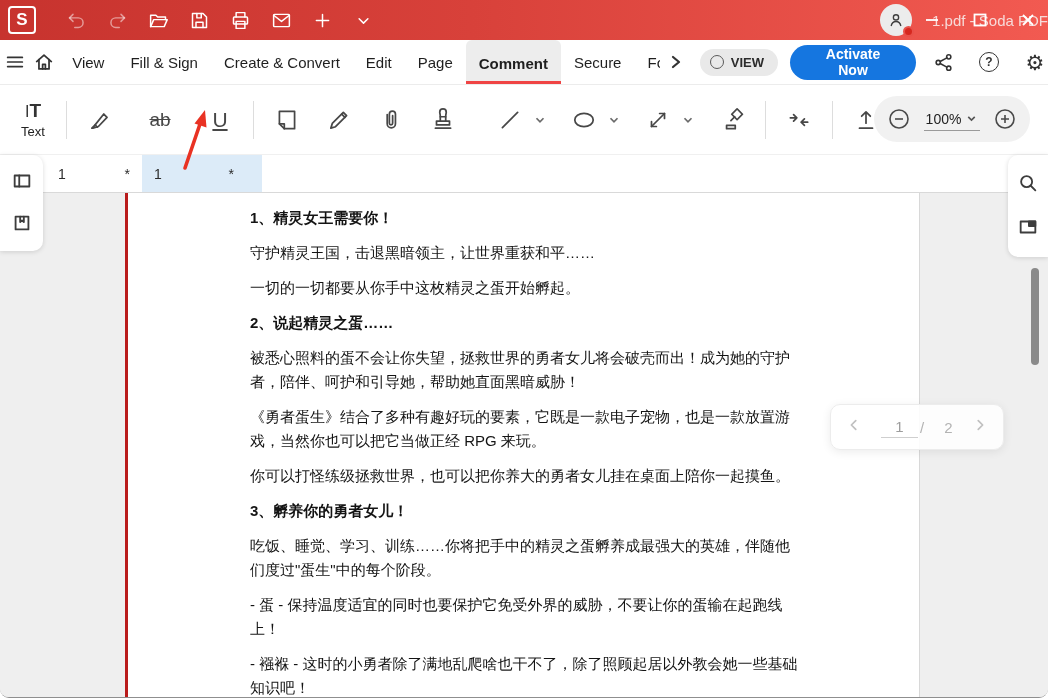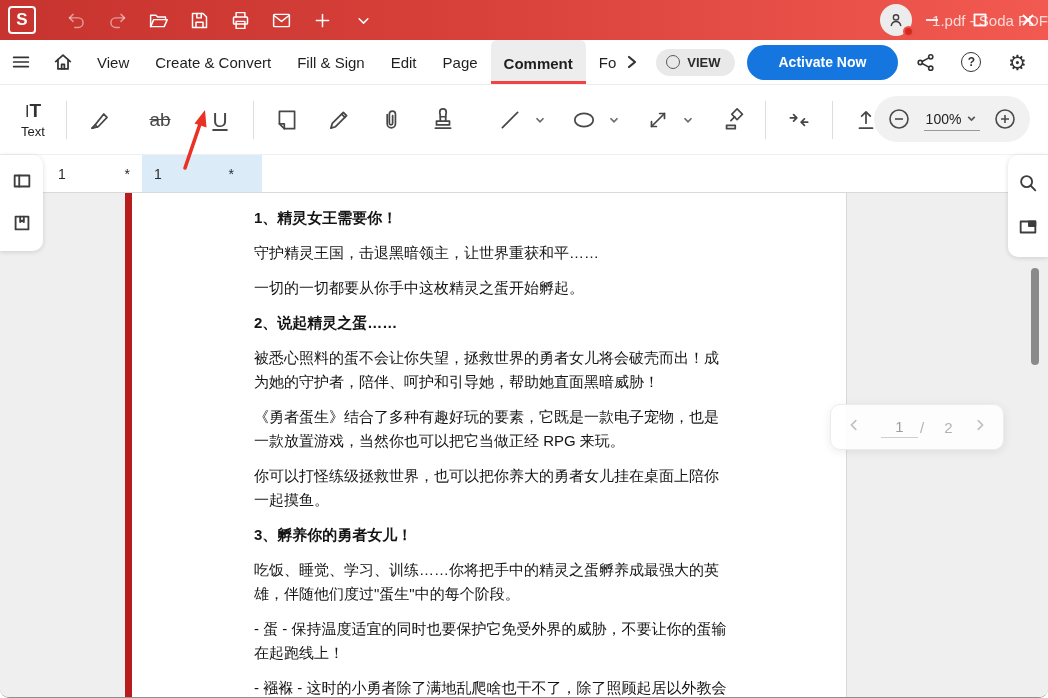--- a/index.html
+++ b/index.html
@@ -87,22 +87,22 @@
   
   .side-card { position:absolute; background:#fff; box-shadow:0 1px 5px rgba(0,0,0,.14); z-index:6;
     display:flex; flex-direction:column; align-items:center; }
   .side-card .sc-btn { width:40px; height:40px; display:flex; align-items:center; justify-content:center; }
   .side-card svg { width:22px; height:22px; stroke:#3d3d3d; fill:none; stroke-width:2; stroke-linejoin:round; stroke-linecap:round; }
   .left-card { left:0; top:155px; width:43px; height:96px; border-radius:0 10px 10px 0; padding-top:6px; gap:2px; }
   .right-card { right:0; top:155px; width:40px; height:102px; border-radius:10px 0 0 10px; padding-top:8px; gap:4px; }
 
   
   .content { position:absolute; top:193px; left:0; right:0; bottom:0; background:#efefef; overflow:hidden; }
-  .page { position:absolute; left:125px; width:722px; top:0; bottom:-2px; background:#fff;
-    border-left:7px solid #b91c1c; border-right:1px solid #d8d8d8; }
+  .page { position:absolute; left:125px; width:795px; top:0; bottom:-2px; background:#fff;
+    border-left:3px solid #b91c1c; border-right:1px solid #d8d8d8; }
   .doc { padding:13px 118px 0 122px; font-size:15px; line-height:24px; color:#141414; }
   .doc .h { font-weight:bold; margin-bottom:11px; }
   .doc .p { margin-bottom:11px; }
 
   .vscroll { position:absolute; right:9px; top:75px; width:8px; height:97px; background:#8a8a8a; border-radius:4px; z-index:5; }
 
   
   .pagenav { position:absolute; left:830px; top:404px; width:174px; height:46px; z-index:7;
     background:rgba(255,255,255,.88); border:1px solid #ececec; border-radius:10px;
     box-shadow:0 2px 10px rgba(0,0,0,.08); display:flex; align-items:center; justify-content:space-between;
@@ -208,25 +208,26 @@
         </svg>
     </div>
     <div class="mb-icon">
       <svg viewBox="0 0 24 24">
           <path d="M4 11.5 L12 4.5 L20 11.5"></path>
           <path d="M6.5 9.5 V19.5 H17.5 V9.5"></path>
           <path d="M10.5 19.5 V14.5 H13.5 V19.5"></path>
         </svg>
     </div>
     <div class="mi">View</div>
+    <div class="mi">Fill &amp; Sign</div>
     <div class="mi">Create &amp; Convert</div>
-    <div class="mi">Fill &amp; Sign</div>
     <div class="mi">Edit</div>
     <div class="mi">Page</div>
     <div class="mi active">Comment</div>
+    <div class="mi">Secure</div>
     <div class="mi clipped">Fo</div>
     <div class="mb-chev">
       <svg viewBox="0 0 16 16">
           <path d="M5 3 L11 8 L5 13"></path>
         </svg>
     </div>
     <div class="view-pill">
       <div class="view-circle"></div>
       <span>VIEW</span>
     </div>

